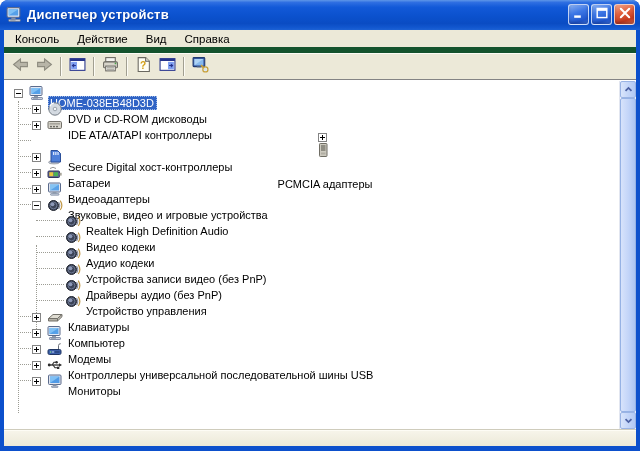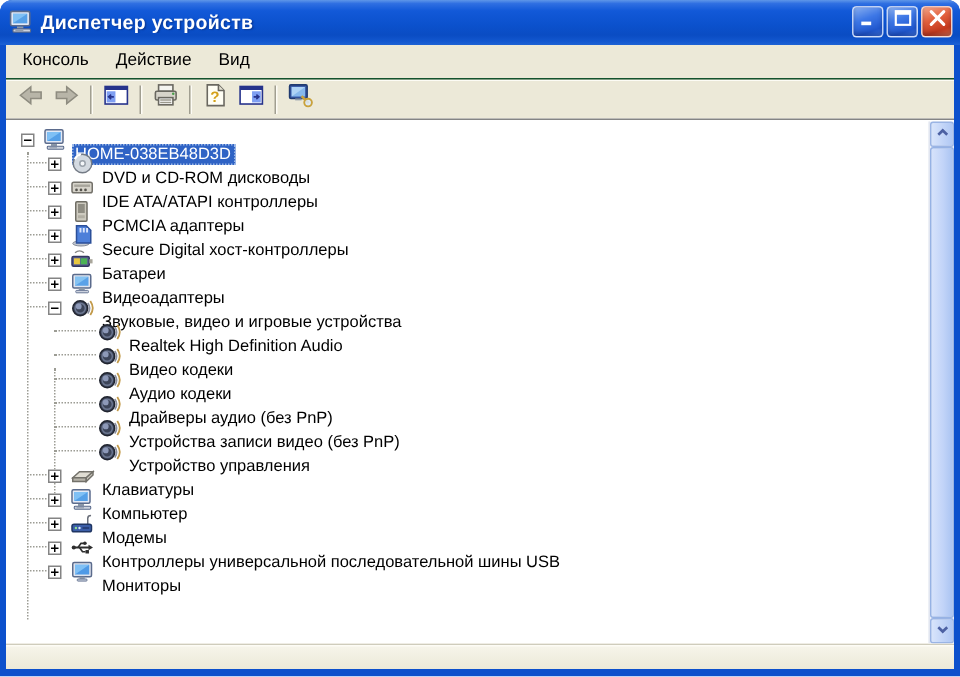--- a/index.html
+++ b/index.html
@@ -30,22 +30,22 @@
     box-shadow:inset 0 -2px 3px rgba(0,0,30,.25);
   }
   .wbtn svg { width:12px; height:12px; }
   .wbtn.blue { background:linear-gradient(160deg,#89afef 0%, #3d77e6 40%, #2057ce 78%, #3f78e8 100%); }
   .wbtn.red  { background:linear-gradient(160deg,#f2a589 0%, #e2603d 40%, #c43a1e 75%, #e0704c 100%); }
 
   
   .body { position:absolute; left:4px; right:4px; top:30px; bottom:5px;
           background:#ece9d8; display:flex; flex-direction:column; }
 
-  .menubar { height:23px; display:flex; padding:0 2px;
-             border-bottom:1px solid #14532d; box-shadow:0 1px 0 #fdfcf5; font-size:11.5px; color:#000; }
+  .menubar { height:23px; display:flex; align-items:center; padding:0 2px;
+             border-bottom:6px solid #14532d; box-shadow:0 1px 0 #fdfcf5; font-size:11.5px; color:#000; }
   .menu-item { padding:4px 9px; cursor:default; white-space:nowrap; }
 
   .toolbar { height:26px; display:flex; align-items:center; padding:0 4px; }
   .tbtn { width:24px; height:23px; display:flex; align-items:center; justify-content:center; border-radius:2px; }
   .tbtn svg { width:17px; height:17px; }
   .tsep { width:1px; height:19px; background:#a19f91; box-shadow:1px 0 0 #fdfcf5; margin:0 4px; }
 
   
   .treepane { flex:1; position:relative; background:#fff; border-top:1px solid #848484; overflow:hidden; }
   .tree-rows { position:absolute; left:0; top:0; bottom:0; right:17px; padding-top:5px; overflow:hidden; }
@@ -112,20 +112,21 @@
         </span>
     </span>
   </div>
 
   <div class="body">
 
     <div class="menubar" id="menu-items">
         <span class="menu-item">Консоль</span>
         <span class="menu-item">Действие</span>
         <span class="menu-item">Вид</span>
+        <span class="menu-item">Справка</span>
       </div>
 
     <div class="toolbar" id="toolbar-buttons">
         <div class="tbtn disabled">
           <span><svg viewBox="0 0 16 16">
               <path d="M1.5 8 L8 2.8 V6 h6.5 v4 H8 v3.2 z" fill="#b8b5a8" stroke="#8e8c80"></path>
             </svg></span>
         </div>
         <div class="tbtn disabled">
           <span><svg viewBox="0 0 16 16">
@@ -226,21 +227,21 @@
               <svg viewBox="0 0 16 16">
                 <rect x="1" y="4.5" width="13.5" height="7" rx="1.2" fill="#d7d4cb" stroke="#73716a"></rect>
                 <rect x="2.5" y="6" width="10.5" height="1.6" fill="#a8a59c"></rect>
                 <circle cx="4" cy="9.6" r="0.9" fill="#55534d"></circle>
                 <circle cx="7" cy="9.6" r="0.9" fill="#55534d"></circle>
                 <circle cx="10" cy="9.6" r="0.9" fill="#55534d"></circle>
               </svg>
             </span>
     <span class="tlabel">IDE ATA/ATAPI контроллеры</span>
   </div>
-          <div class="trow" style="padding-left: 28px;">
+          <div class="trow" style="padding-left: 28px; flex-direction: column;">
     <span class="hstub" style="left: 14px; width: 13px;"></span>
     <span class="exp plus">
               <i class="h"></i>
               <i class="v"></i>
             </span>
     <span class="ticon">
               <svg viewBox="0 0 16 16">
                 <rect x="3.5" y="1.5" width="7.5" height="13" rx="0.8" fill="#cdcabf" stroke="#6f6d64"></rect>
                 <rect x="5" y="3" width="4.5" height="6" fill="#8f8d83"></rect>
                 <rect x="5" y="10.5" width="4.5" height="2" fill="#b1aea3"></rect>
@@ -362,35 +363,35 @@
     <span class="exp ghost"></span>
     <span class="ticon">
               <svg viewBox="0 0 16 16">
                 <circle cx="6.5" cy="8.5" r="5" fill="#3c4458" stroke="#20242f"></circle>
                 <circle cx="6.5" cy="8.5" r="3.4" fill="none" stroke="#6b7690"></circle>
                 <circle cx="5.5" cy="7.3" r="1.9" fill="#8d99b8"></circle>
                 <path d="M11.5 5 q2.5 3.5 0 7" stroke="#8a8fa0" stroke-width="1.2" fill="none"></path>
                 <path d="M13.2 3.6 q3.3 4.9 0 9.4" stroke="#c29a4a" stroke-width="1.2" fill="none"></path>
               </svg>
             </span>
-    <span class="tlabel">Драйверы аудио (без PnP)</span>
+    <span class="tlabel">Устройства записи видео (без PnP)</span>
   </div>
           <div class="trow" style="padding-left: 46px;">
     <span class="hstub" style="left: 32px; width: 28px;"></span>
     <span class="exp ghost"></span>
     <span class="ticon">
               <svg viewBox="0 0 16 16">
                 <circle cx="6.5" cy="8.5" r="5" fill="#3c4458" stroke="#20242f"></circle>
                 <circle cx="6.5" cy="8.5" r="3.4" fill="none" stroke="#6b7690"></circle>
                 <circle cx="5.5" cy="7.3" r="1.9" fill="#8d99b8"></circle>
                 <path d="M11.5 5 q2.5 3.5 0 7" stroke="#8a8fa0" stroke-width="1.2" fill="none"></path>
                 <path d="M13.2 3.6 q3.3 4.9 0 9.4" stroke="#c29a4a" stroke-width="1.2" fill="none"></path>
               </svg>
             </span>
-    <span class="tlabel">Устройства записи видео (без PnP)</span>
+    <span class="tlabel">Драйверы аудио (без PnP)</span>
   </div>
           <div class="trow" style="padding-left: 46px;">
     <span class="hstub" style="left: 32px; width: 28px;"></span>
     <span class="exp ghost"></span>
     <span class="ticon">
               <svg viewBox="0 0 16 16">
                 <circle cx="6.5" cy="8.5" r="5" fill="#3c4458" stroke="#20242f"></circle>
                 <circle cx="6.5" cy="8.5" r="3.4" fill="none" stroke="#6b7690"></circle>
                 <circle cx="5.5" cy="7.3" r="1.9" fill="#8d99b8"></circle>
                 <path d="M11.5 5 q2.5 3.5 0 7" stroke="#8a8fa0" stroke-width="1.2" fill="none"></path>

